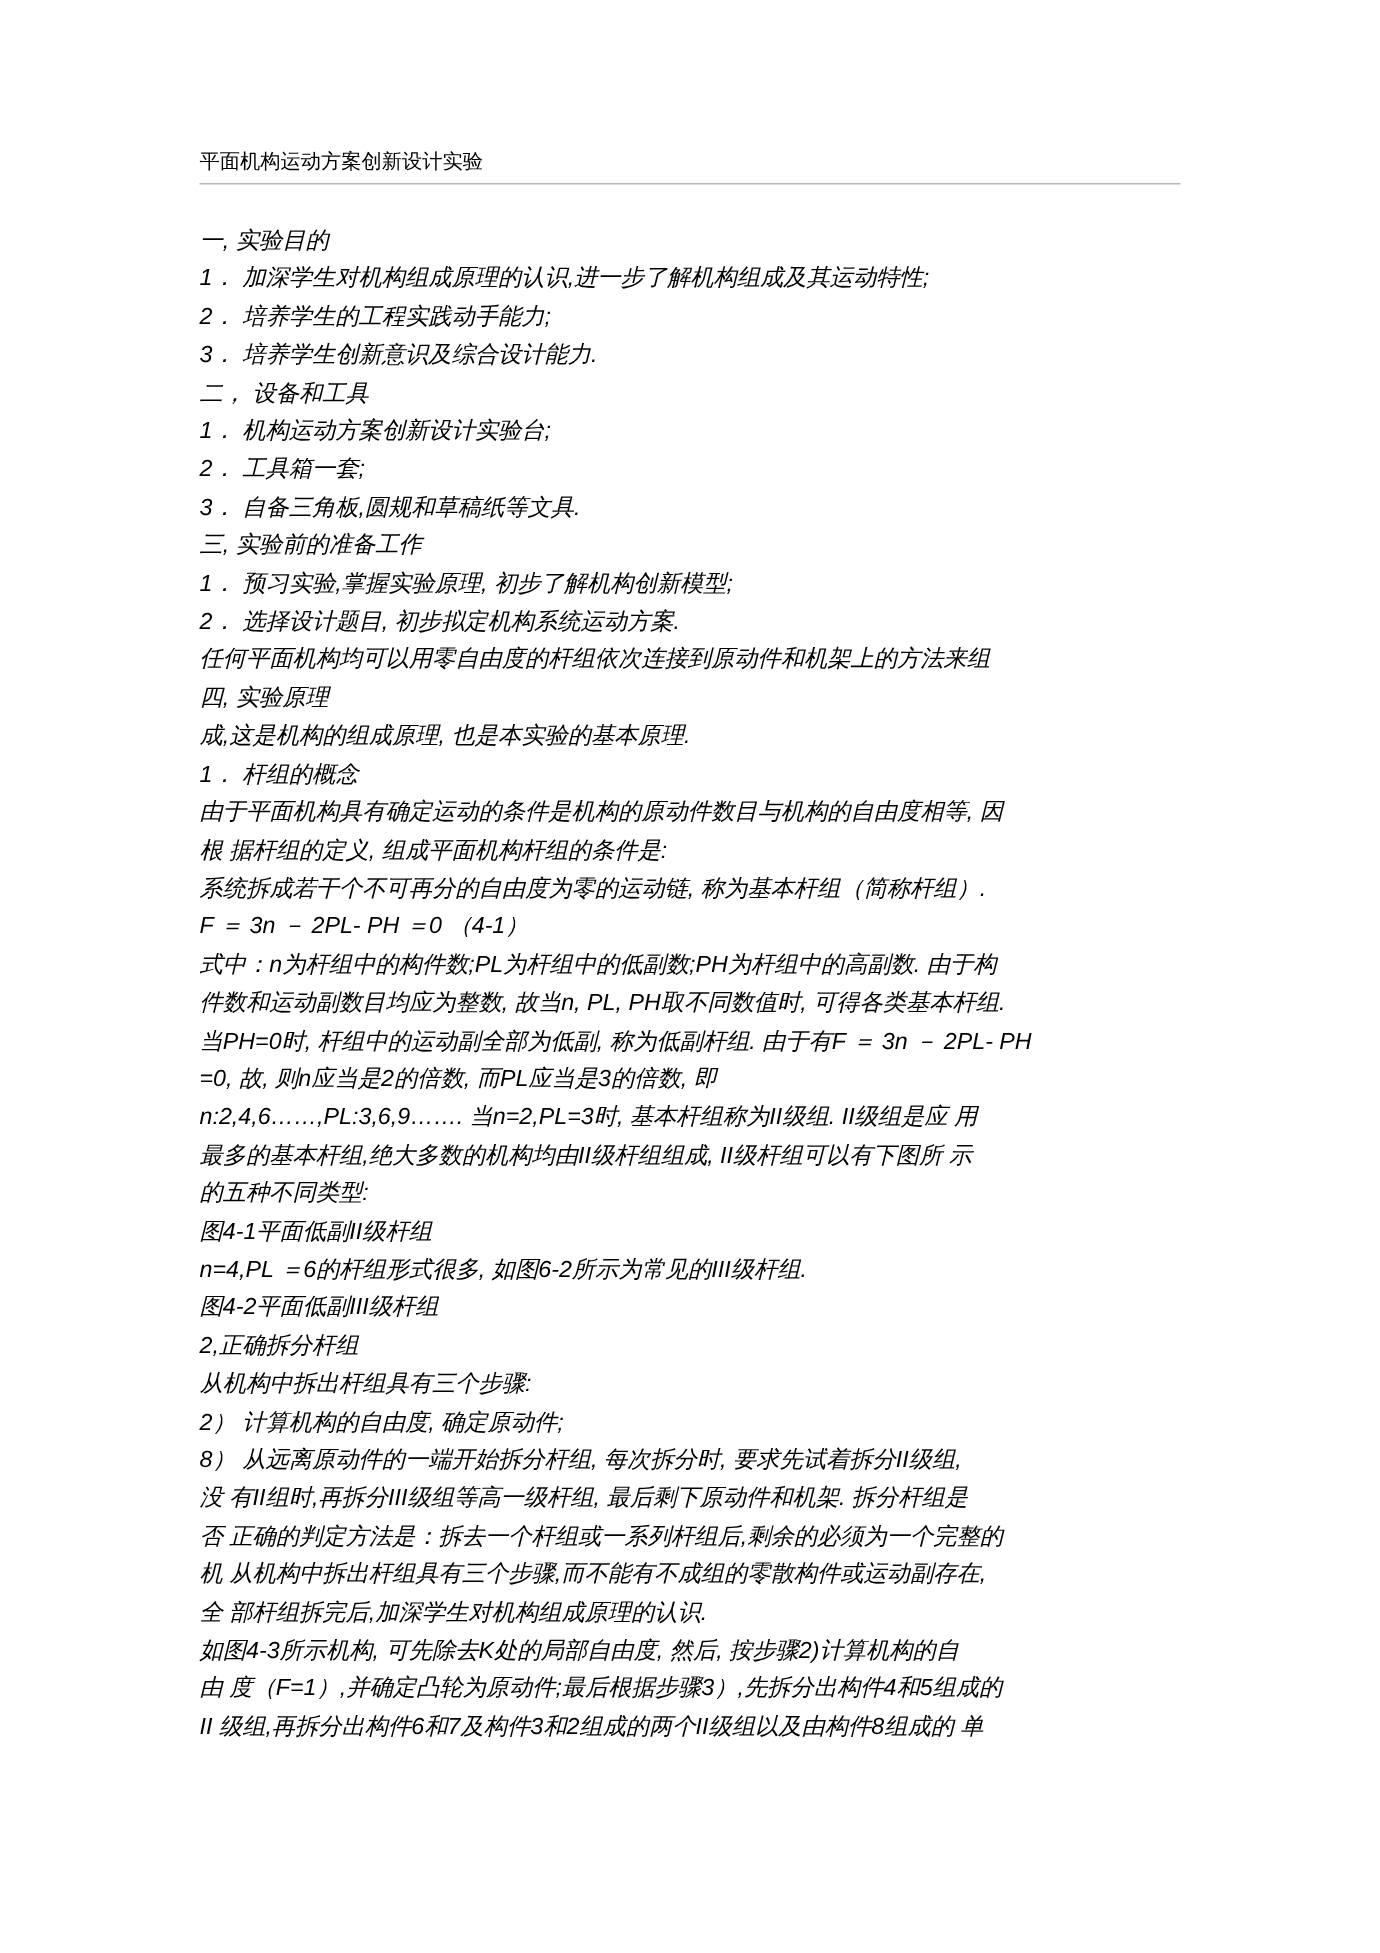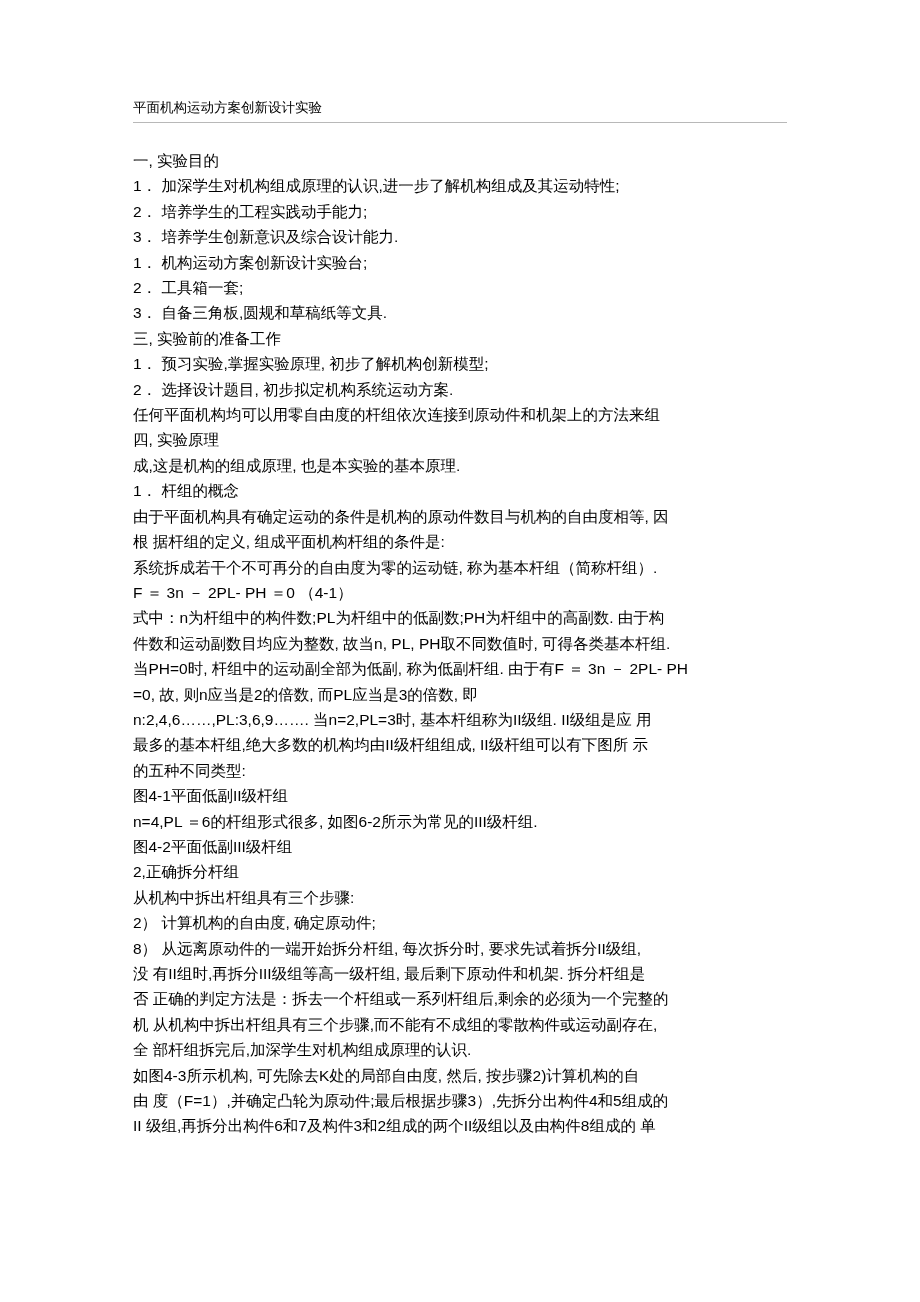--- a/index.html
+++ b/index.html
@@ -37,34 +37,36 @@
     left: 133px;
     top: 148px;
     width: 655px;
     font-size: 15.5px;
     line-height: 25.4px;
     color: #000;
   }
   .line {
     white-space: pre-wrap;
     word-break: break-all;
+    font-style: italic;
   }
 </style>
 </head>
 <body>
 
 <div class="page">
 
   <div class="header">平面机构运动方案创新设计实验</div>
 
   <div class="body-text">
     <div class="line">一, 实验目的</div>
     <div class="line">1． 加深学生对机构组成原理的认识,进一步了解机构组成及其运动特性;</div>
     <div class="line">2． 培养学生的工程实践动手能力;</div>
     <div class="line">3． 培养学生创新意识及综合设计能力.</div>
+    <div class="line">二， 设备和工具</div>
     <div class="line">1． 机构运动方案创新设计实验台;</div>
     <div class="line">2． 工具箱一套;</div>
     <div class="line">3． 自备三角板,圆规和草稿纸等文具.</div>
     <div class="line">三, 实验前的准备工作</div>
     <div class="line">1． 预习实验,掌握实验原理, 初步了解机构创新模型;</div>
     <div class="line">2． 选择设计题目, 初步拟定机构系统运动方案.</div>
     <div class="line">任何平面机构均可以用零自由度的杆组依次连接到原动件和机架上的方法来组</div>
     <div class="line">四, 实验原理</div>
     <div class="line">成,这是机构的组成原理, 也是本实验的基本原理.</div>
     <div class="line">1． 杆组的概念</div>

